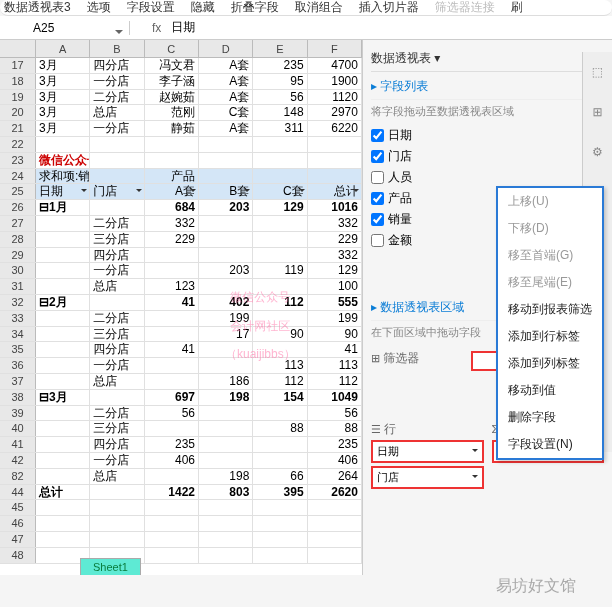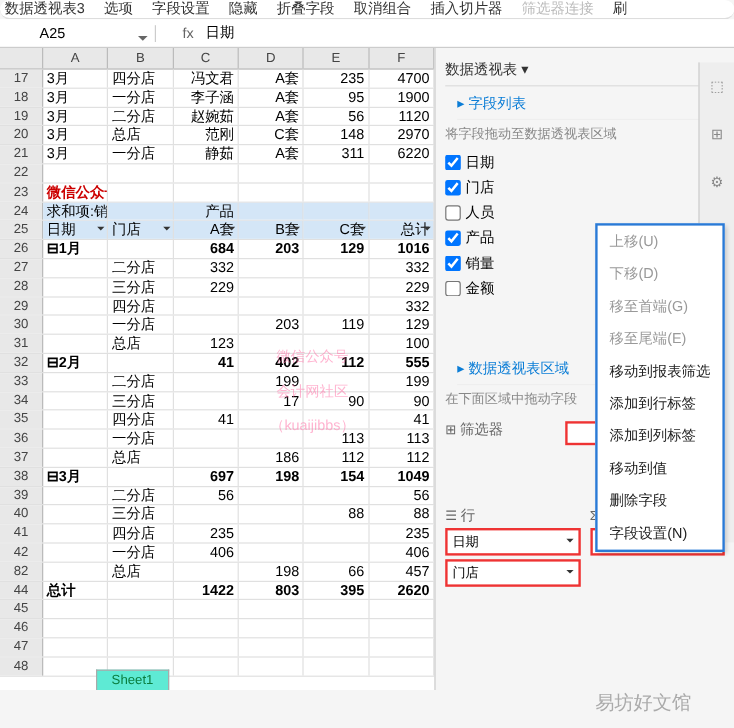--- a/index.html
+++ b/index.html
@@ -22,21 +22,21 @@
 .row .c { flex: 1; border-right: 1px solid #e0e0e0; padding: 0 3px; line-height: 15px; white-space: nowrap; overflow: hidden; }
 .row .c.r { text-align: right; }
 .redtxt { color: #c00; font-weight: bold; }
 .selrow .c { background: #d4e6f7; }
 .hdrrow .c { background: #d4e6f7; position: relative; }
 .dd::after { content: ""; position: absolute; right: 2px; top: 5px; border: 3px solid transparent; border-top-color: #333; }
 .boldrow .c { font-weight: bold; }
 .sheettab { position: absolute; bottom: 0; left: 80px; background: #5eead4; border: 1px solid #aaa; border-bottom: none; padding: 2px 12px; font-size: 11px; color: #0a7d3e; }
 .panel { width: 250px; background: #f5f5f5; border-left: 1px solid #ccc; padding: 6px 8px; position: relative; }
 .ptitle { color: #333; padding: 4px 0; border-bottom: 1px solid #ddd; }
-.psection { color: #0b7dd6; padding: 6px 0 4px; border-bottom: 1px solid #eee; margin-left: 10px; }
+.psection { color: #0b7dd6; padding: 6px 0 4px; border-bottom: 1px solid #eee; }
 .phelp { color: #888; font-size: 11px; padding: 4px 0; }
 .fieldlist { padding: 2px 0; }
 .fld { display: flex; align-items: center; gap: 4px; padding: 2px 0; }
 .fld input { width: 13px; height: 13px; }
 .areabox { margin-top: 6px; }
 .areaname { color: #666; font-size: 11px; padding-bottom: 2px; }
 .dropitem { background: #fff; border: 1px solid #999; padding: 2px 4px; margin-bottom: 3px; position: relative; font-size: 11px; }
 .dropitem::after { content: ""; position: absolute; right: 4px; top: 7px; border: 3px solid transparent; border-top-color: #333; }
 .redbox { border: 2px solid #e33 !important; }
 .ctxmenu { position: absolute; right: 8px; top: 186px; width: 108px; background: #fff; border: 2px solid #2a7ad6; box-shadow: 2px 2px 4px rgba(0,0,0,0.2); z-index: 10; }
@@ -319,21 +319,21 @@
           <div class="c r"></div>
           <div class="c r">406</div>
         </div>
         <div class="row">
           <div class="rh">82</div>
           <div class="c"></div>
           <div class="c">总店</div>
           <div class="c r"></div>
           <div class="c r">198</div>
           <div class="c r">66</div>
-          <div class="c r">457</div>
+          <div class="c r">264</div>
         </div>
         <div class="row boldrow">
           <div class="rh">44</div>
           <div class="c">总计</div>
           <div class="c"></div>
           <div class="c r">1422</div>
           <div class="c r">803</div>
           <div class="c r">395</div>
           <div class="c r">2620</div>
         </div>

